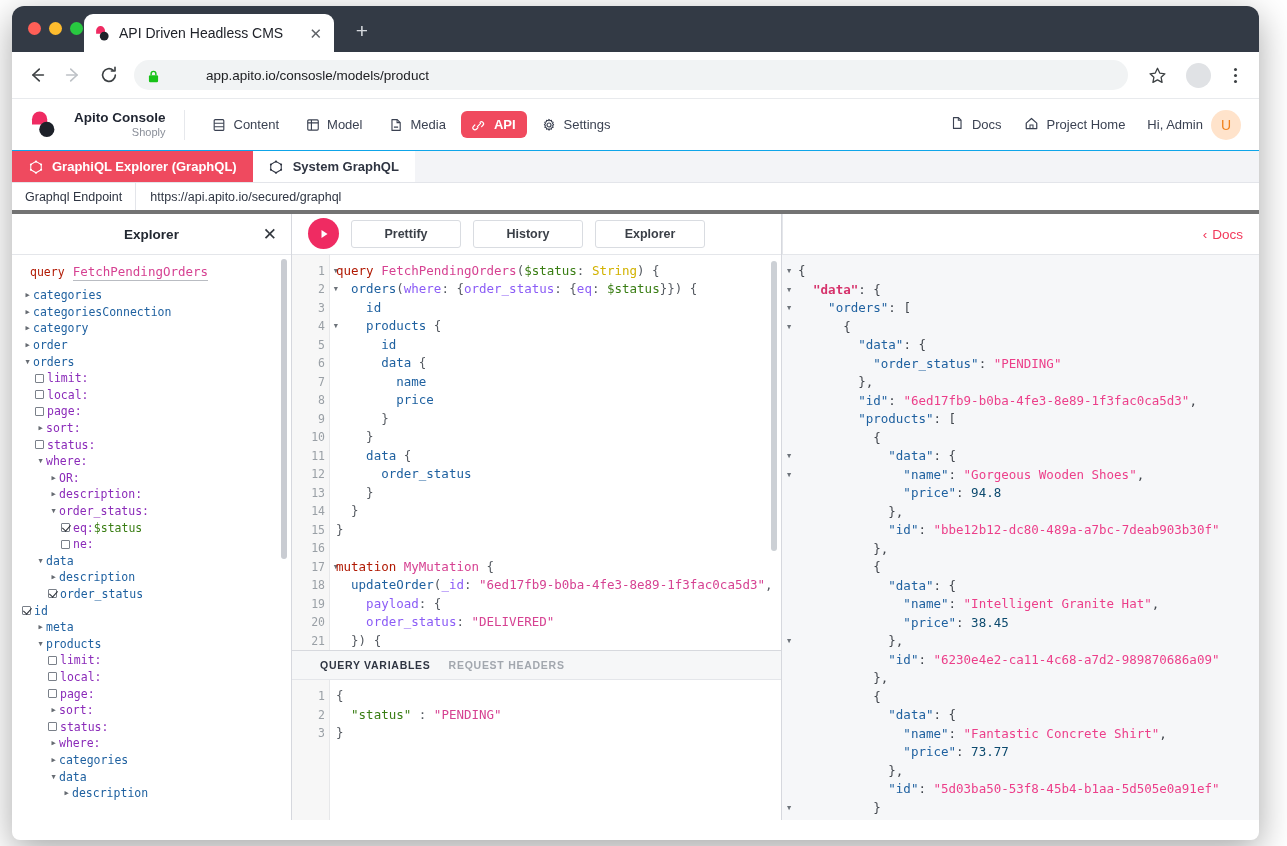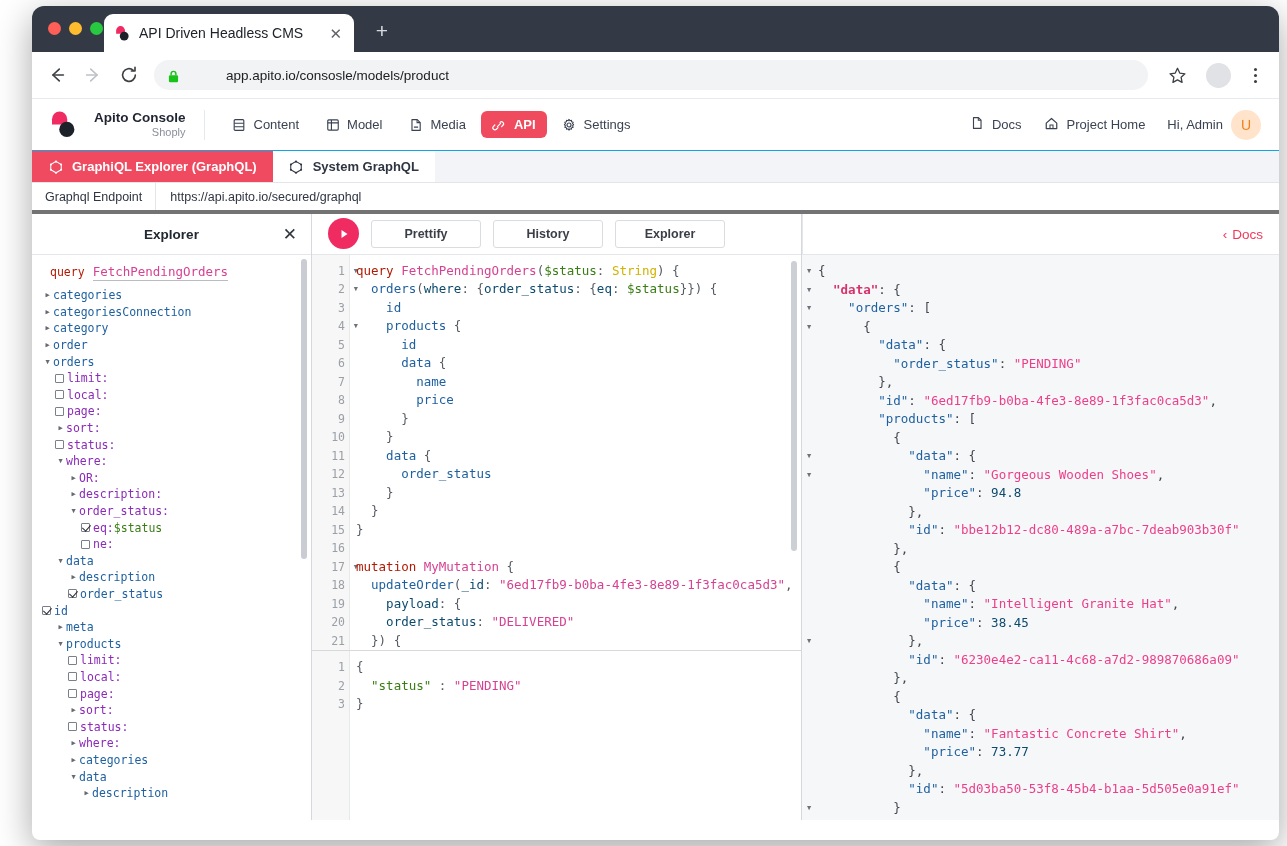--- a/index.html
+++ b/index.html
@@ -7,21 +7,21 @@
   html, body {
     width: 1287px; height: 846px;
     background: #ffffff;
     font-family: "Liberation Sans", sans-serif;
     overflow: hidden;
   }
   .screen { position: relative; width: 1287px; height: 846px; background: #ffffff; }
 
   
   .browser {
-    position: absolute; left: 32px; top: 6px;
+    position: absolute; left: 12px; top: 6px;
     width: 1247px; height: 834px;
     border-radius: 12px 12px 8px 8px;
     background: #ffffff;
     box-shadow: 0 10px 36px rgba(0,0,0,0.35);
     overflow: hidden;
   }
   .titlebar {
     position: relative; height: 46px; background: #333a45;
     display: flex; align-items: flex-end;
   }
@@ -190,21 +190,21 @@
   }
   .code-area {
     flex: 1 1 auto; padding: 7px 0 0 6px; position: relative;
     font-family: "DejaVu Sans Mono", monospace; font-size: 12.5px;
     white-space: pre; overflow: hidden;
   }
   .code-area .cl { height: 18.5px; line-height: 18.5px; }
   .t-kw   { color: #b11a04; }
   .t-name { color: #d64292; }
   .t-def  { color: #d2b200; }
-  .t-arg  { color: #0c4a6e; }
+  .t-arg  { color: #8b5cf6; }
   .t-fld  { color: #1f61a0; }
   .t-var  { color: #397d13; }
   .t-str  { color: #d64292; }
   .t-pct  { color: #555a61; }
 
   .edit-scroll {
     position: absolute; right: 4px; top: 6px; width: 6px; height: 290px;
     background: #ccd0d5; border-radius: 3px;
   }
 
@@ -605,20 +605,24 @@
               <div class="gl">17<span class="fold">▼</span></div>
               <div class="gl">18</div>
               <div class="gl">19</div>
               <div class="gl">20</div>
               <div class="gl">21</div>
             </div>
           <div class="code-area" id="q-code"><div class="cl"><span class="t-kw">query </span><span class="t-name">FetchPendingOrders</span><span class="t-pct">(</span><span class="t-var">$status</span><span class="t-pct">: </span><span class="t-def">String</span><span class="t-pct">) {</span></div><div class="cl"><span class="t-pct">  </span><span class="t-fld">orders</span><span class="t-pct">(</span><span class="t-arg">where</span><span class="t-pct">: {</span><span class="t-arg">order_status</span><span class="t-pct">: {</span><span class="t-arg">eq</span><span class="t-pct">: </span><span class="t-var">$status</span><span class="t-pct">}}) {</span></div><div class="cl"><span class="t-pct">    </span><span class="t-fld">id</span></div><div class="cl"><span class="t-pct">    </span><span class="t-fld">products</span><span class="t-pct"> {</span></div><div class="cl"><span class="t-pct">      </span><span class="t-fld">id</span></div><div class="cl"><span class="t-pct">      </span><span class="t-fld">data</span><span class="t-pct"> {</span></div><div class="cl"><span class="t-pct">        </span><span class="t-fld">name</span></div><div class="cl"><span class="t-pct">        </span><span class="t-fld">price</span></div><div class="cl"><span class="t-pct">      }</span></div><div class="cl"><span class="t-pct">    }</span></div><div class="cl"><span class="t-pct">    </span><span class="t-fld">data</span><span class="t-pct"> {</span></div><div class="cl"><span class="t-pct">      </span><span class="t-fld">order_status</span></div><div class="cl"><span class="t-pct">    }</span></div><div class="cl"><span class="t-pct">  }</span></div><div class="cl"><span class="t-pct">}</span></div><div class="cl"><span class="t-pct"></span></div><div class="cl"><span class="t-kw">mutation </span><span class="t-name">MyMutation</span><span class="t-pct"> {</span></div><div class="cl"><span class="t-pct">  </span><span class="t-fld">updateOrder</span><span class="t-pct">(</span><span class="t-arg">_id</span><span class="t-pct">: </span><span class="t-str">"6ed17fb9-b0ba-4fe3-8e89-1f3fac0ca5d3"</span><span class="t-pct">,</span></div><div class="cl"><span class="t-pct">    </span><span class="t-arg">payload</span><span class="t-pct">: {</span></div><div class="cl"><span class="t-pct">    </span><span class="t-arg">order_status</span><span class="t-pct">: </span><span class="t-str">"DELIVERED"</span></div><div class="cl"><span class="t-pct">  }) {</span></div></div>
           <div class="edit-scroll"></div>
         </div>
         <div class="varspane">
+          <div class="vartabs">
+            <span class="vartab">QUERY VARIABLES</span>
+            <span class="vartab off">REQUEST HEADERS</span>
+          </div>
           <div class="varbody">
             <div class="gutter" id="v-gutter">
                 <div class="gl">1</div>
                 <div class="gl">2</div>
                 <div class="gl">3</div>
               </div>
             <div class="code-area" id="v-code"><div class="cl"><span class="t-pct">{</span></div><div class="cl"><span class="t-pct">  </span><span class="t-var">"status"</span><span class="t-pct"> : </span><span class="t-str">"PENDING"</span></div><div class="cl"><span class="t-pct">}</span></div></div>
           </div>
         </div>
       </div>

